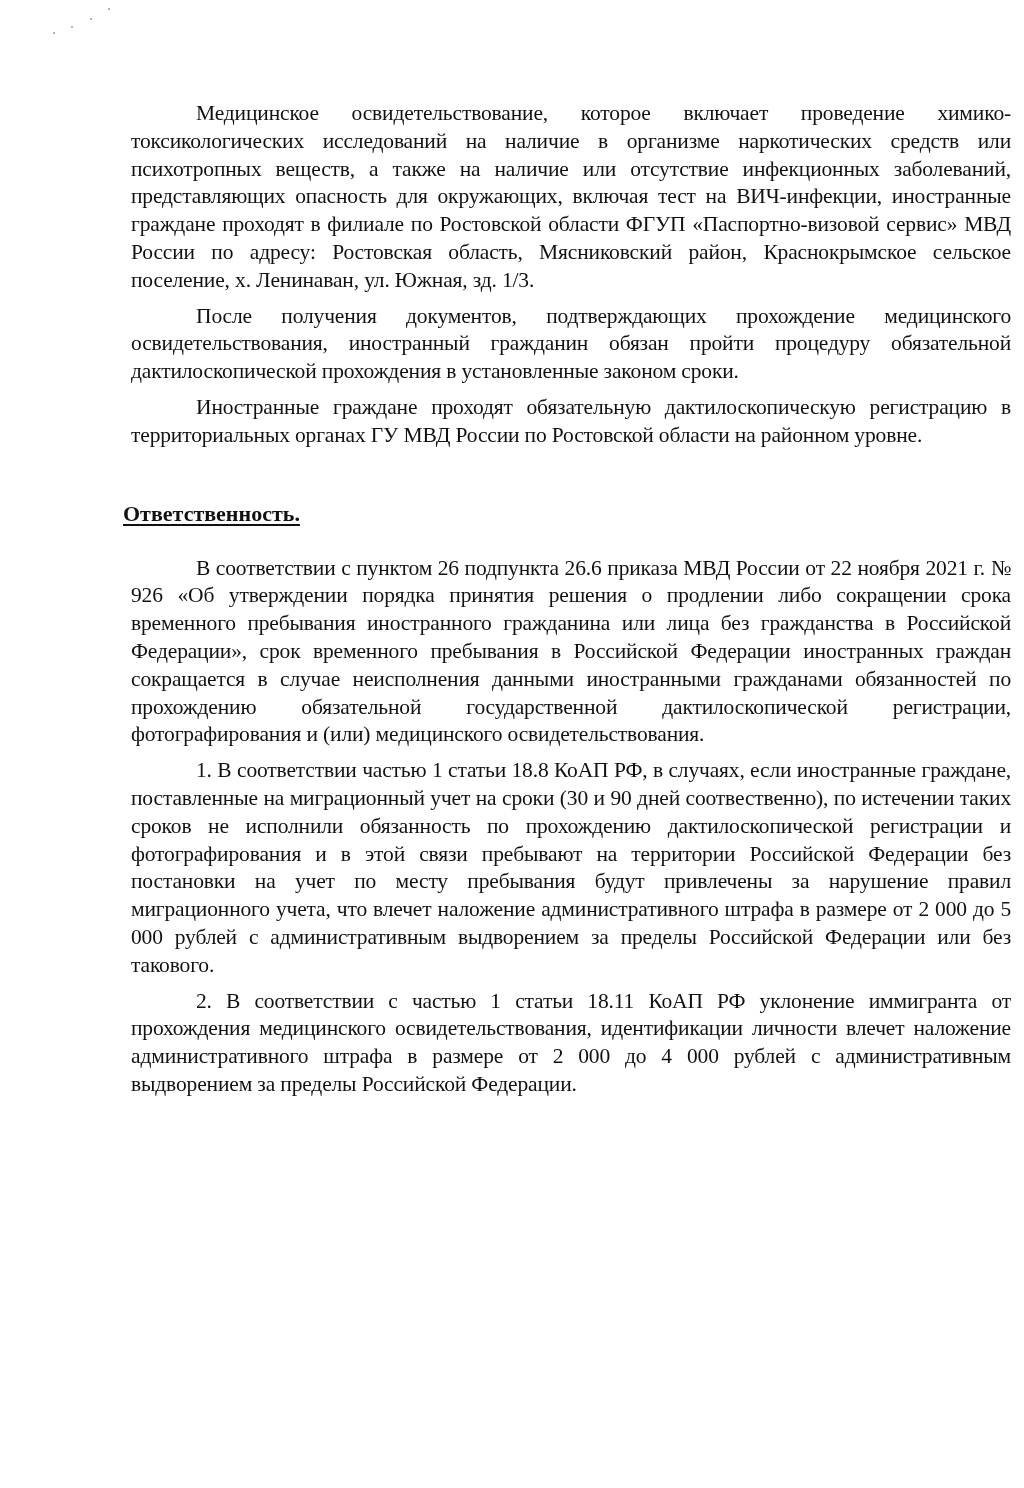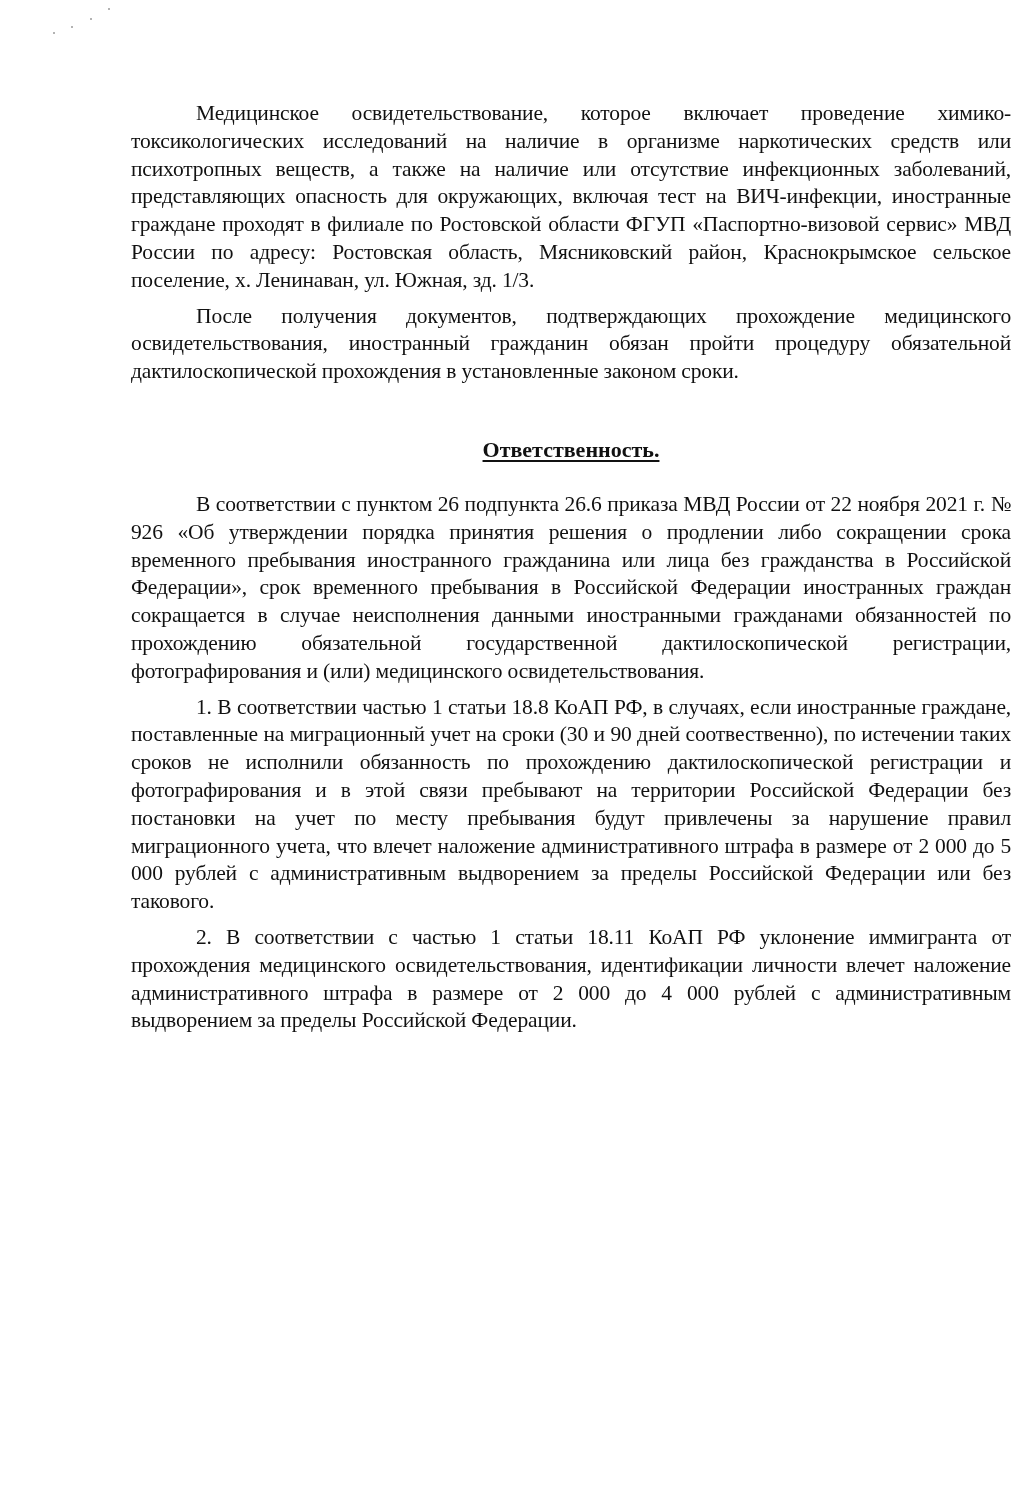--- a/index.html
+++ b/index.html
@@ -30,21 +30,20 @@
       text-decoration-thickness: 2px;
       text-underline-offset: 3px;
       margin: 0;
       letter-spacing: -0.1px;
     }
     .section-heading {
       font-family: "Liberation Serif", "DejaVu Serif", serif;
       font-weight: bold;
       font-size: 22px;
       line-height: 27px;
-      text-align: center;
       text-decoration: underline;
       text-decoration-thickness: 2px;
       text-underline-offset: 3px;
       margin: 0;
     }
     .para {
       font-family: "Liberation Serif", "DejaVu Serif", serif;
       font-size: 21.5px;
       line-height: 27.8px;
       text-align: justify;
@@ -81,20 +80,21 @@
 </div>
 
 <div class="page">
 
 
   <div class="gap-after-title"></div>
 
   <div>
     <p class="para">Медицинское освидетельствование, которое включает проведение химико-токсикологических исследований на наличие в организме наркотических средств или психотропных веществ, а также на наличие или отсутствие инфекционных заболеваний, представляющих опасность для окружающих, включая тест на ВИЧ-инфекции, иностранные граждане проходят в филиале по Ростовской области ФГУП «Паспортно-визовой сервис» МВД России по адресу: Ростовская область, Мясниковский район, Краснокрымское сельское поселение,  х. Ленинаван, ул. Южная, зд. 1/3.</p>
     <p class="para">После получения документов, подтверждающих прохождение медицинского освидетельствования, иностранный гражданин обязан пройти процедуру обязательной дактилоскопической прохождения в установленные законом сроки.</p>
+    <p class="para">Иностранные граждане проходят обязательную дактилоскопическую регистрацию в территориальных органах ГУ МВД России по Ростовской области на районном уровне.</p>
   </div>
 
   <div class="gap-before-section"></div>
 
   <h2 class="section-heading">Ответственность.</h2>
 
   <div class="gap-after-section"></div>
 
   <div>
     <p class="para">В соответствии с пунктом 26 подпункта 26.6 приказа МВД России от 22 ноября 2021 г. № 926 «Об утверждении  порядка принятия решения о продлении либо сокращении срока временного пребывания иностранного гражданина или лица без гражданства в Российской Федерации», срок временного пребывания в Российской Федерации иностранных граждан сокращается в случае неисполнения данными иностранными гражданами обязанностей по прохождению обязательной государственной дактилоскопической регистрации, фотографирования и (или) медицинского освидетельствования.</p>

